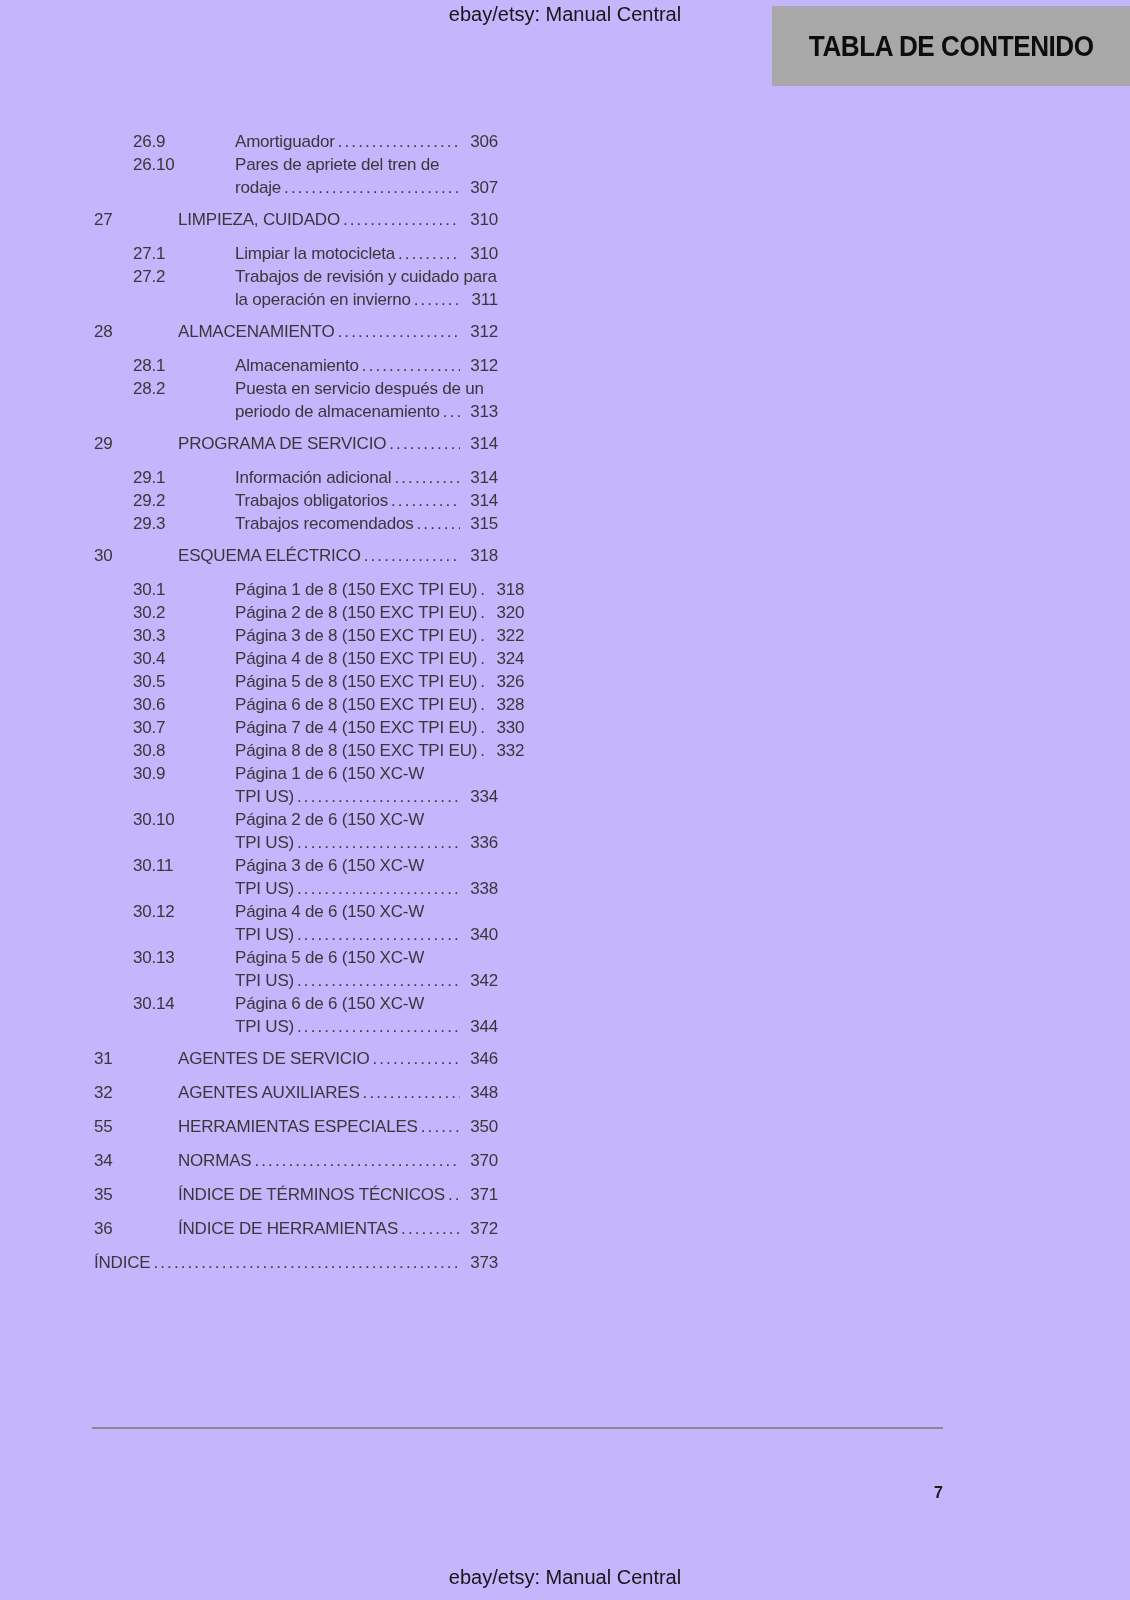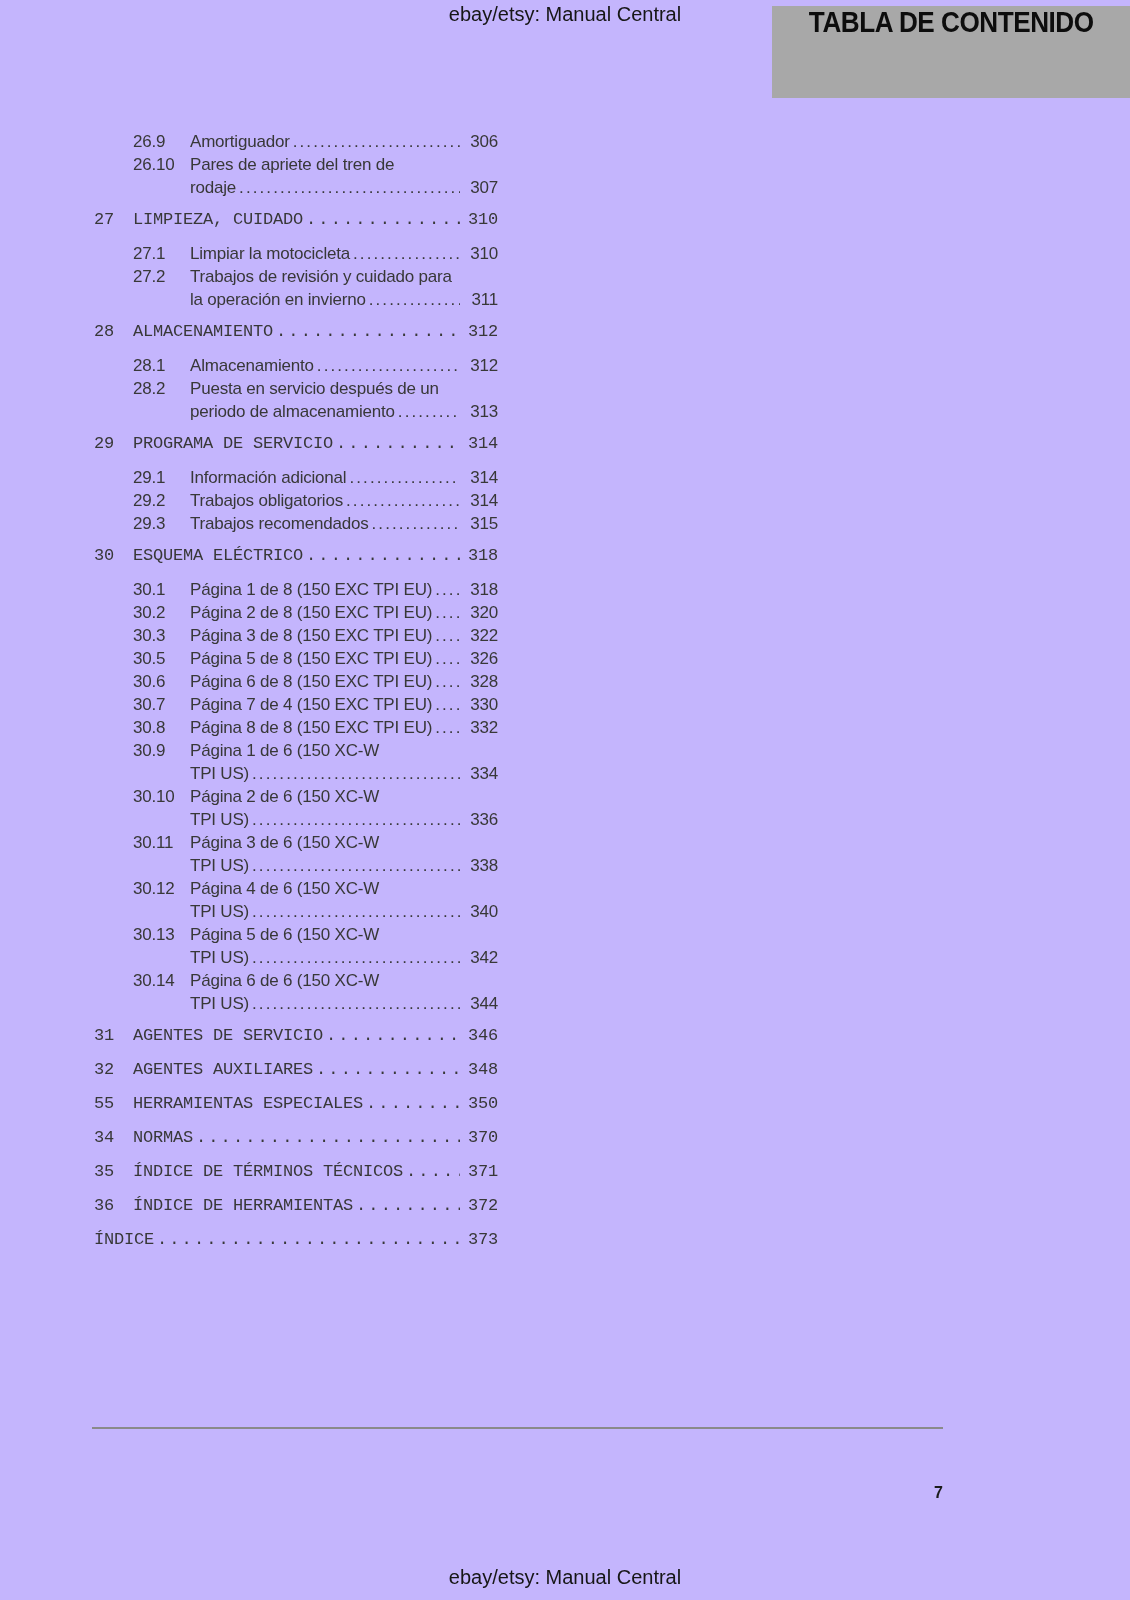--- a/index.html
+++ b/index.html
@@ -20,47 +20,47 @@
     width: 100%;
     text-align: center;
     font-size: 20px;
     color: #161616;
   }
 
   
   .toc-banner {
     position: absolute;
     left: 772px; top: 6px;
-    width: 358px; height: 92px;
+    width: 358px; height: 80px;
     background: var(--banner_bg, #a8a8a8);
     display: flex;
-    align-items: flex-start;
+    align-items: center;
     justify-content: center;
   }
   .toc-banner .banner-text {
     font-weight: 700;
     font-size: 29px;
     color: #0d0d0d;
     letter-spacing: -0.5px;
     white-space: nowrap;
     transform: scaleX(0.9);
   }
 
   
   .toc {
     position: absolute;
     left: 94px; top: 130px;
     width: 404px;
     font-size: 17px;
     line-height: 23px;
     letter-spacing: -0.2px;
   }
-  .row { display: flex; }
+  .row { display: flex; gap: 45px; }
   .row .num { flex: none; }
-  .row.chapter, .row.index { margin: 9px 0 11px; font-family: Liberation Mono, monospace; }
+  .row.chapter, .row.index { margin: 9px 0 11px; }
   .row.chapter .num { width: 39px; }
   .row.sub .num { margin-left: 39px; width: 57px; }
   .row .body { flex: 1; min-width: 0; }
   .line { white-space: nowrap; }
   .line.last { display: flex; align-items: center; }
   .line .t { flex: none; }
   .dots {
     flex: 1;
     min-width: 6px;
     overflow: hidden;
@@ -271,20 +271,30 @@
         <span class="num">30.3</span>
         <div class="body">
           <div class="line last">
             <span class="t">Página 3 de 8 (150 EXC TPI EU)</span>
             <span class="dots"></span>
             <span class="pg">322</span>
           </div>
         </div>
       </div>
       <div class="row sub">
+        <span class="num">30.4</span>
+        <div class="body">
+          <div class="line last">
+            <span class="t">Página 4 de 8 (150 EXC TPI EU)</span>
+            <span class="dots"></span>
+            <span class="pg">324</span>
+          </div>
+        </div>
+      </div>
+      <div class="row sub">
         <span class="num">30.5</span>
         <div class="body">
           <div class="line last">
             <span class="t">Página 5 de 8 (150 EXC TPI EU)</span>
             <span class="dots"></span>
             <span class="pg">326</span>
           </div>
         </div>
       </div>
       <div class="row sub">

